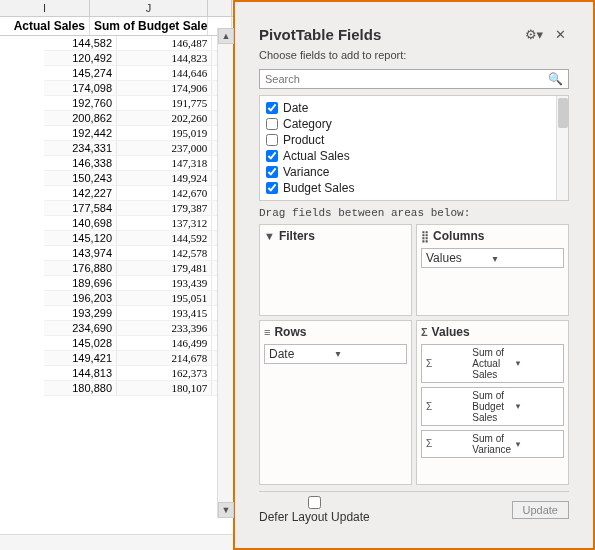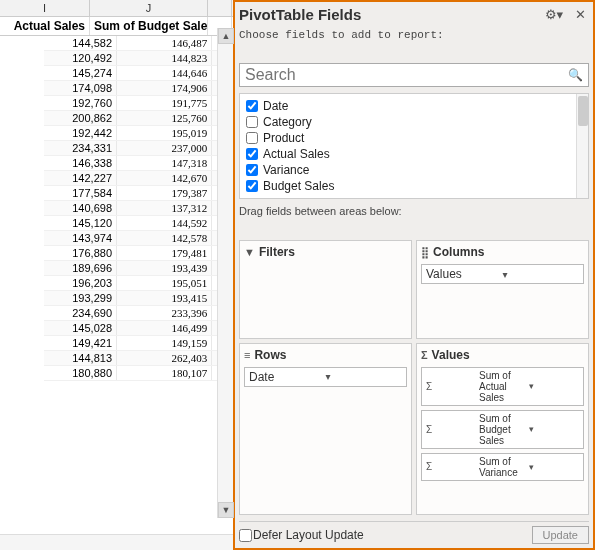--- a/index.html
+++ b/index.html
@@ -67,21 +67,21 @@
     .cell-s { width: 24px; }
 
     
     .pivot-panel {
       flex: 1;
       background: #f0eeec;
       border: 2px solid #e07000;
       border-left: none;
       display: flex;
       flex-direction: column;
-      padding: 4px;
+      padding: 24px;
       overflow: hidden;
     }
     .pivot-header {
       display: flex;
       align-items: center;
       justify-content: space-between;
       margin-bottom: 6px;
     }
     .pivot-title {
       font-size: 15px;
@@ -97,36 +97,35 @@
       cursor: pointer;
       color: #555;
       font-size: 13px;
       padding: 1px 3px;
       background: none;
       border: none;
     }
     .choose-label {
       font-size: 11px;
       color: #444;
-      margin-bottom: 22px;
-      font-family: Liberation Mono, monospace;
+      margin-bottom: 8px;
     }
     .search-row {
       display: flex;
       align-items: center;
       background: #fff;
       border: 1px solid #aaa;
       padding: 2px 5px;
       margin-bottom: 6px;
     }
     .search-input {
       flex: 1;
       border: none;
       outline: none;
-      font-size: 16px;
+      font-size: 11px;
       background: transparent;
     }
     .search-icon { color: #777; font-size: 12px; }
 
     
     .field-list {
       background: #fff;
       border: 1px solid #ccc;
       padding: 4px 4px;
       margin-bottom: 6px;
@@ -157,21 +156,22 @@
       background: #ccc;
       width: 10px;
       height: 30px;
       margin: 2px auto;
       border-radius: 2px;
     }
 
     .drag-label {
       font-size: 11px;
       color: #444;
-      margin-bottom: 23px;
+      margin-bottom: 5px;
+      font-family: Liberation Mono, monospace;
     }
 
     
     .areas-grid {
       display: grid;
       grid-template-columns: 1fr 1fr;
       grid-template-rows: auto auto;
       gap: 4px;
       flex: 1;
       min-height: 0;
@@ -231,20 +231,21 @@
       margin-top: 6px;
       padding-top: 4px;
       border-top: 1px solid #ccc;
     }
     .defer-row {
       display: flex;
       align-items: center;
       gap: 1px;
       font-size: 11px;
       color: #333;
+      flex-direction: column;
     }
     .update-btn {
       background: #f0f0f0;
       border: 1px solid #aaa;
       padding: 2px 10px;
       font-size: 11px;
       color: #888;
       cursor: pointer;
     }
 
@@ -317,39 +318,44 @@
     <div class="cell cell-j">174,906</div>
     <div class="cell cell-s"></div>
   </div>
       <div class="sheet-row">
     <div class="cell cell-i">192,760</div>
     <div class="cell cell-j">191,775</div>
     <div class="cell cell-s"></div>
   </div>
       <div class="sheet-row">
     <div class="cell cell-i">200,862</div>
-    <div class="cell cell-j">125,760</div>
+    <div class="cell cell-j">202,260</div>
     <div class="cell cell-s"></div>
   </div>
       <div class="sheet-row">
     <div class="cell cell-i">192,442</div>
     <div class="cell cell-j">195,019</div>
     <div class="cell cell-s"></div>
   </div>
       <div class="sheet-row">
     <div class="cell cell-i">234,331</div>
     <div class="cell cell-j">237,000</div>
     <div class="cell cell-s"></div>
   </div>
       <div class="sheet-row">
     <div class="cell cell-i">146,338</div>
     <div class="cell cell-j">147,318</div>
     <div class="cell cell-s"></div>
   </div>
       <div class="sheet-row">
+    <div class="cell cell-i">150,243</div>
+    <div class="cell cell-j">149,924</div>
+    <div class="cell cell-s"></div>
+  </div>
+      <div class="sheet-row">
     <div class="cell cell-i">142,227</div>
     <div class="cell cell-j">142,670</div>
     <div class="cell cell-s"></div>
   </div>
       <div class="sheet-row">
     <div class="cell cell-i">177,584</div>
     <div class="cell cell-j">179,387</div>
     <div class="cell cell-s"></div>
   </div>
       <div class="sheet-row">
@@ -392,26 +398,26 @@
     <div class="cell cell-j">233,396</div>
     <div class="cell cell-s"></div>
   </div>
       <div class="sheet-row">
     <div class="cell cell-i">145,028</div>
     <div class="cell cell-j">146,499</div>
     <div class="cell cell-s"></div>
   </div>
       <div class="sheet-row">
     <div class="cell cell-i">149,421</div>
-    <div class="cell cell-j">149,159</div>
+    <div class="cell cell-j">214,678</div>
     <div class="cell cell-s"></div>
   </div>
       <div class="sheet-row">
     <div class="cell cell-i">144,813</div>
-    <div class="cell cell-j">262,403</div>
+    <div class="cell cell-j">162,373</div>
     <div class="cell cell-s"></div>
   </div>
       <div class="sheet-row">
     <div class="cell cell-i">180,880</div>
     <div class="cell cell-j">180,107</div>
     <div class="cell cell-s"></div>
   </div>
     </div>
 
   <div class="sheet-bottom-bar"></div>

